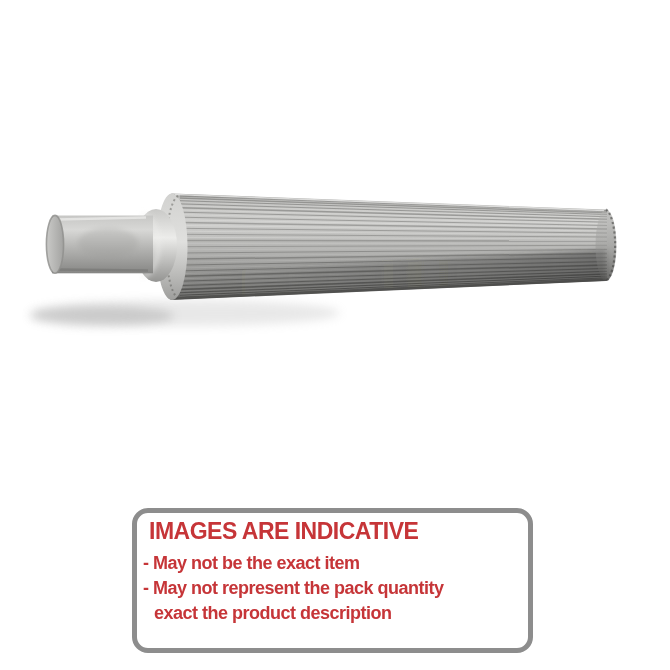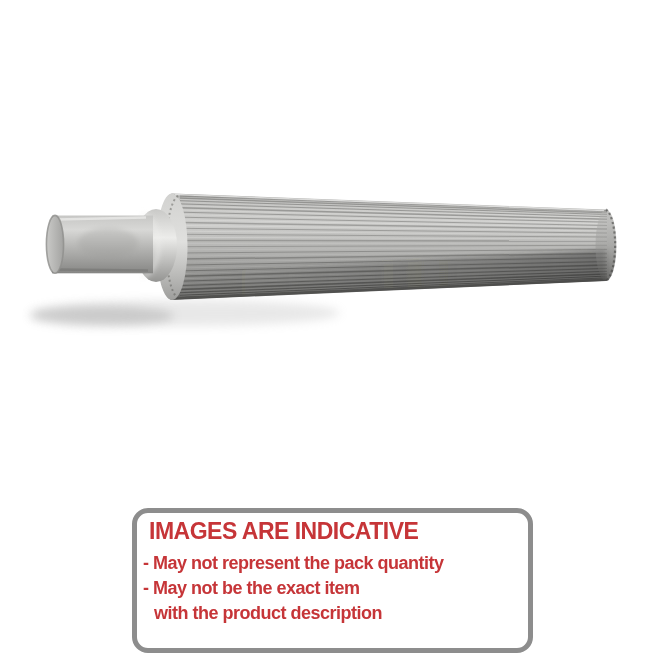--- a/index.html
+++ b/index.html
@@ -195,17 +195,17 @@
       <path d="M 56 219.5 L 146 217.5" stroke="#eeeeec" stroke-width="2.4" opacity="0.7" fill="none"></path>
       <path d="M 55 269.5 L 148 270.5" stroke="#70706e" stroke-width="2.4" opacity="0.5" fill="none"></path>
       <ellipse cx="108" cy="243" rx="30" ry="15" fill="#9c9c9a" opacity="0.28" filter="url(#soft2)"></ellipse>
       <ellipse cx="55" cy="244.3" rx="8.6" ry="28.9" fill="url(#capGrad)"></ellipse>
       <ellipse cx="55" cy="244.3" rx="8.6" ry="28.9" fill="none" stroke="#8e8e8c" stroke-width="1.6" opacity="0.8"></ellipse>
     </g>
   </svg>
 
   <div class="notice-box">
     <div class="notice-title">IMAGES ARE INDICATIVE</div>
+    <div class="notice-line">- May not be the exact item</div>
     <div class="notice-line">- May not represent the pack quantity</div>
-    <div class="notice-line">- May not be the exact item</div>
-    <div class="notice-line indent">with the product description</div>
+    <div class="notice-line indent">exact the product description</div>
   </div>
 </div>
 
 </body></html>

